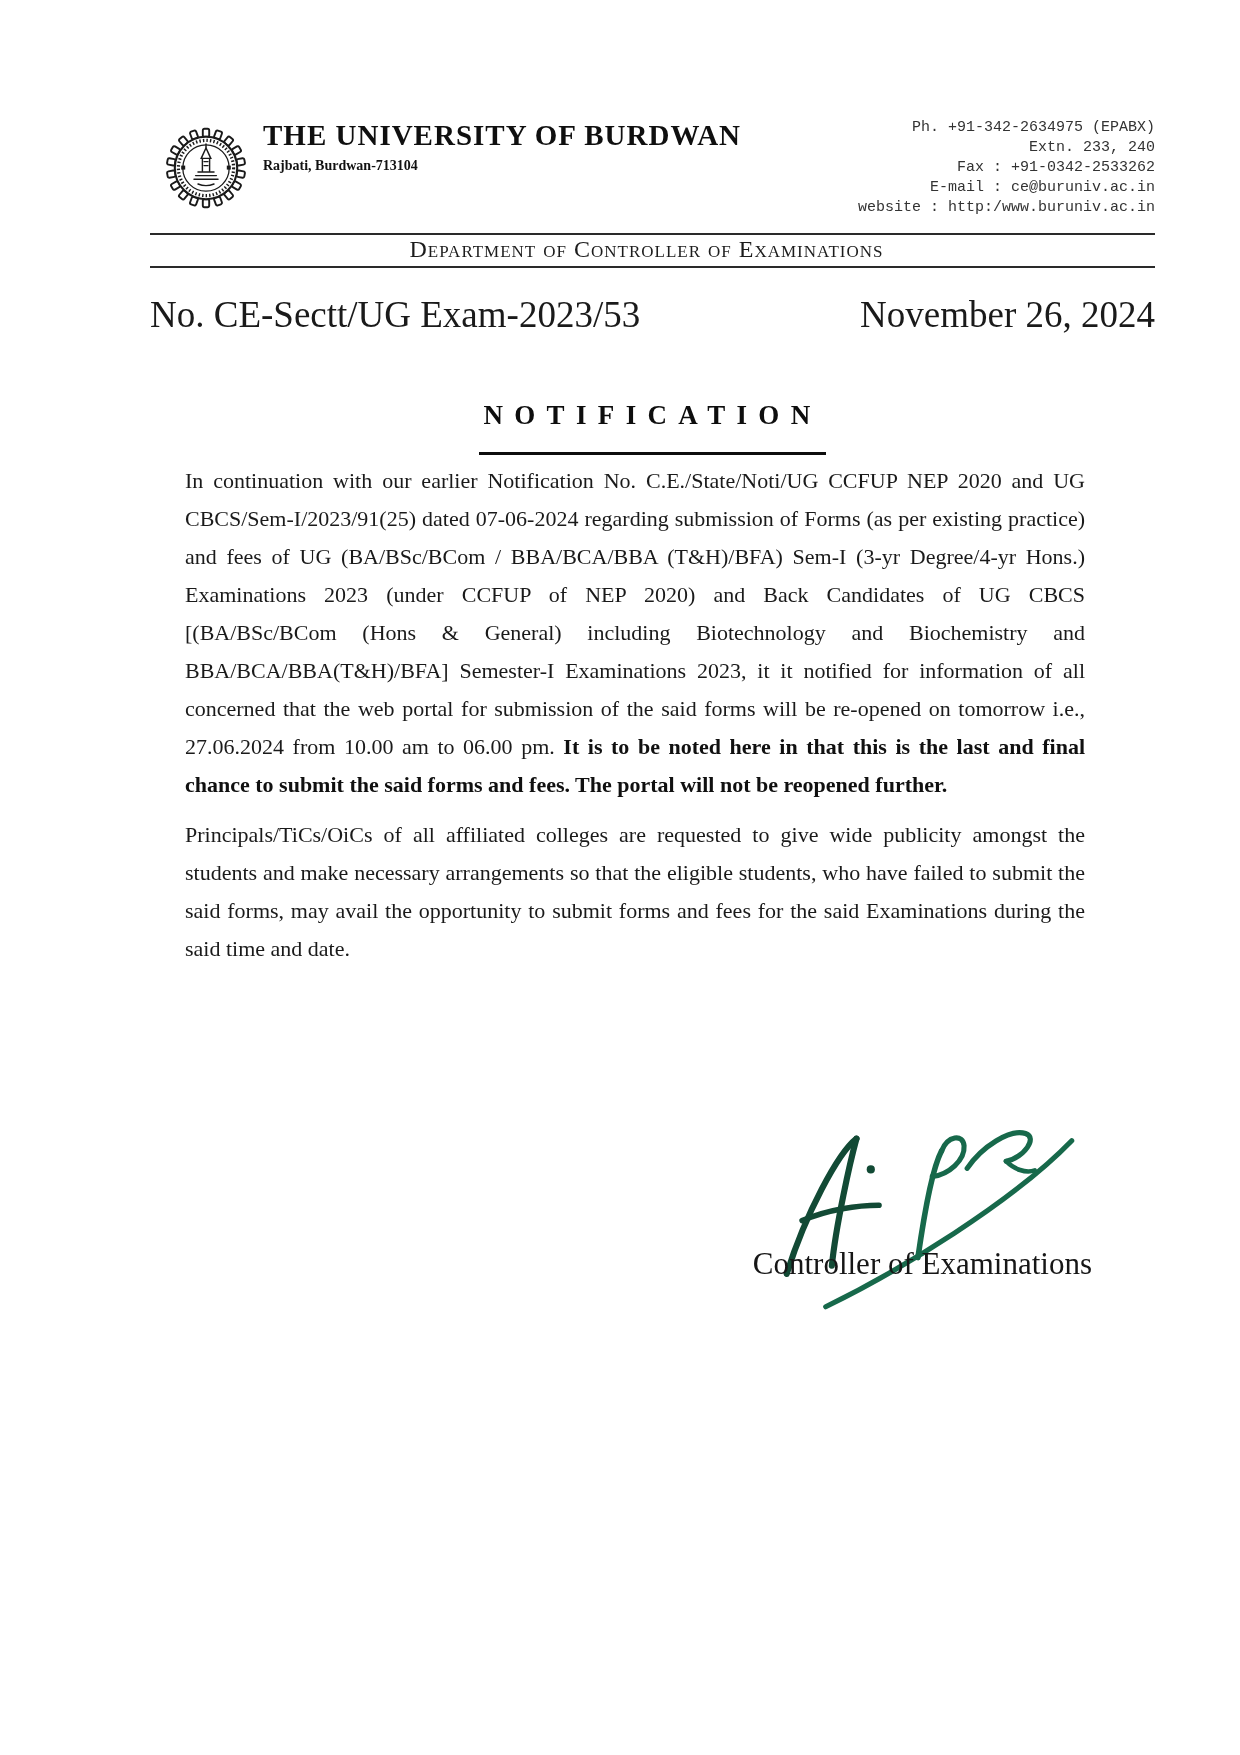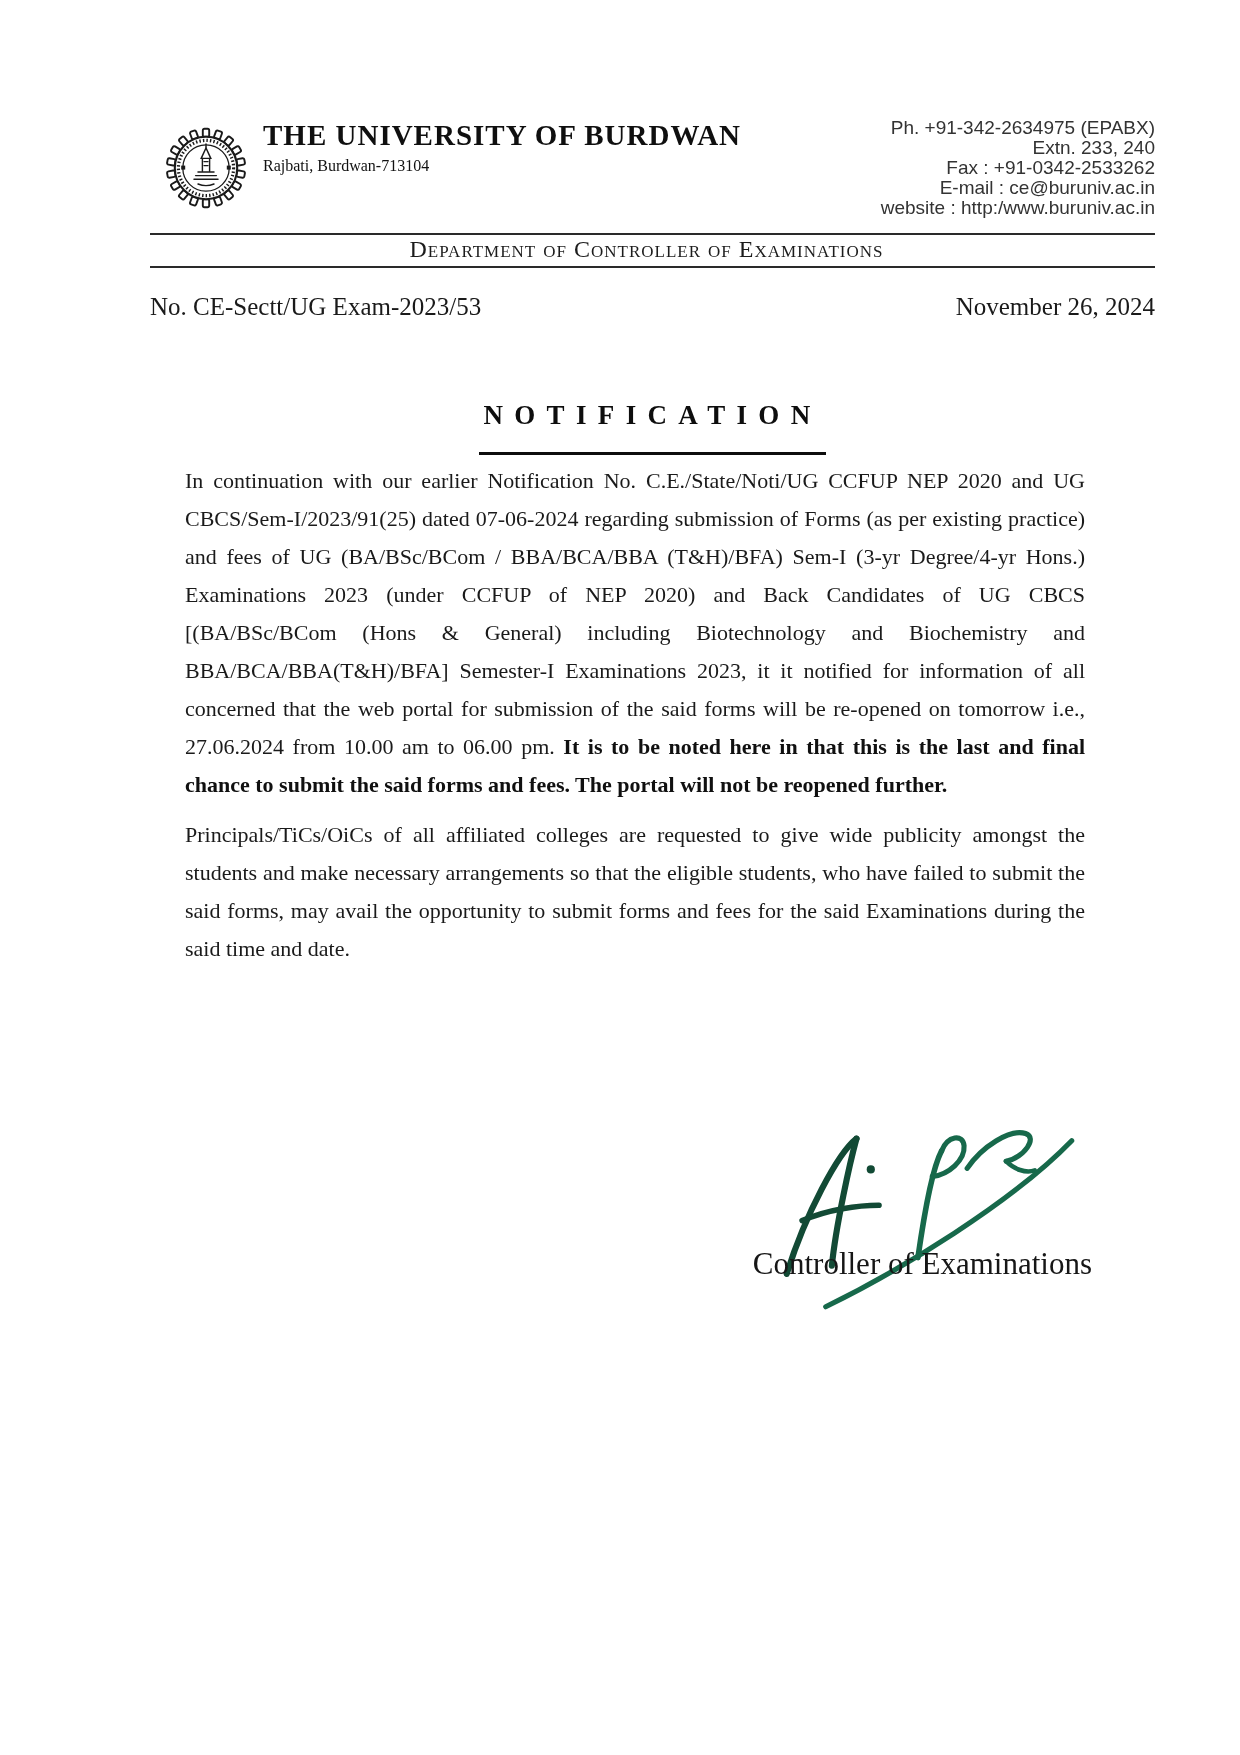--- a/index.html
+++ b/index.html
@@ -13,40 +13,40 @@
     margin-left:20px;
   }
   
   .seal{position:absolute;left:146px;top:126px;width:80px;height:84px;}
   .uni-block{position:absolute;left:243px;top:118px;}
   .uni-name{
     font-family:"Liberation Serif", serif;
     font-weight:bold;font-size:29px;letter-spacing:1px;
     color:#0f0f0f;margin:0;line-height:34px;
   }
-  .uni-addr{font-weight:normal;font-size:16px;line-height:27px;color:#111;}
+  .uni-addr{font-weight:bold;font-size:14px;line-height:27px;color:#111;}
   .contact-block{
     position:absolute;right:105px;top:118px;
-    font-family:Liberation Sans, sans-serif;
-    font-size:19px;line-height:20px;color:#333;text-align:right;
+    font-family:Liberation Mono, monospace;
+    font-size:15px;line-height:20px;color:#333;text-align:right;
   }
   .rule{position:absolute;left:130px;width:1005px;border-top:2px solid #2a2a2a;height:0;}
   .rule-1{top:233px;}
   .rule-2{top:266px;}
   .dept-banner{
     position:absolute;left:124px;top:236px;width:1005px;
     text-align:center;
     font-variant:small-caps;
     font-size:24px;letter-spacing:1px;color:#1c1c1c;
   }
   
   .ref-row{
     position:absolute;left:130px;top:293px;width:1005px;
     display:flex;justify-content:space-between;
-    font-size:25px;color:#1a1a1a;
+    font-size:37px;color:#1a1a1a;
   }
   
   .title-wrap{position:absolute;left:130px;top:400px;width:1005px;text-align:center;}
   .notif-title{
     display:inline-block;
     font-size:27px;font-weight:bold;letter-spacing:0.42em;
     color:#0d0d0d;
     border-bottom:3px solid #0d0d0d;
     padding:0 4px 21px 4px;
   }

